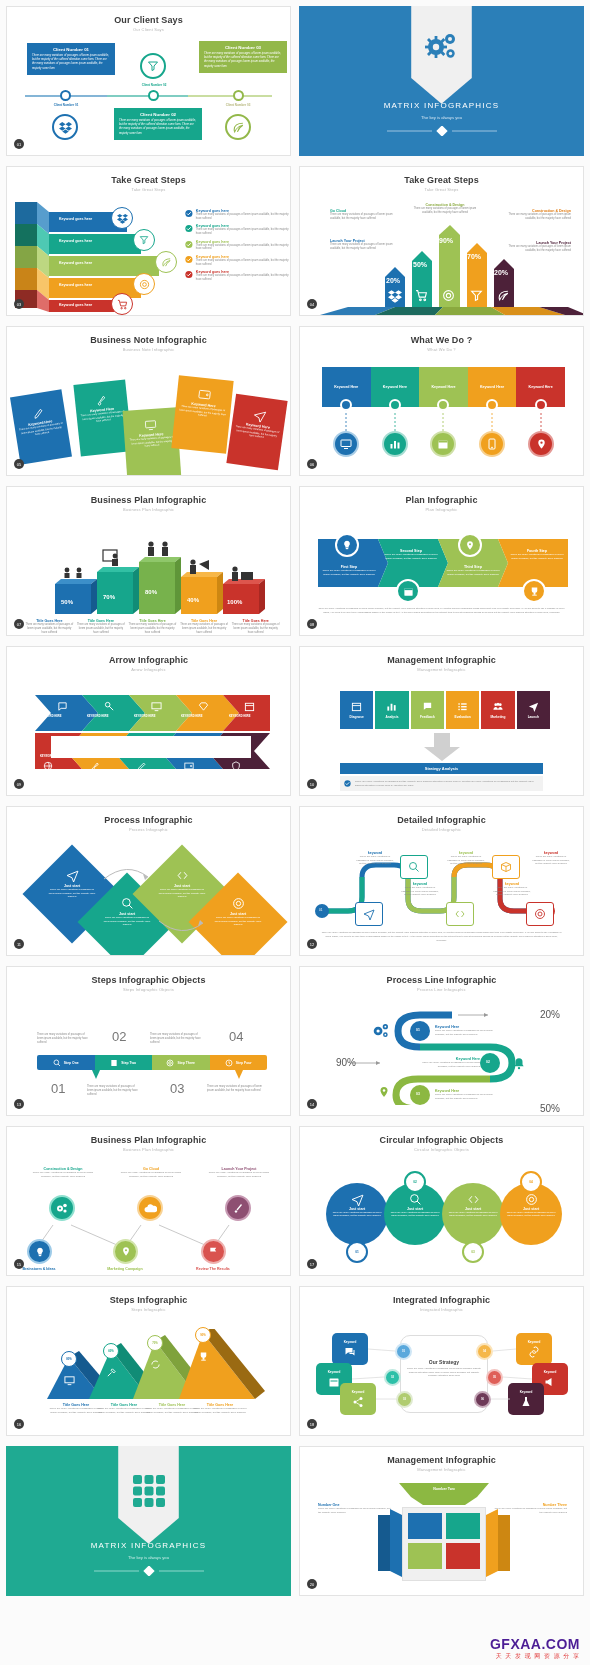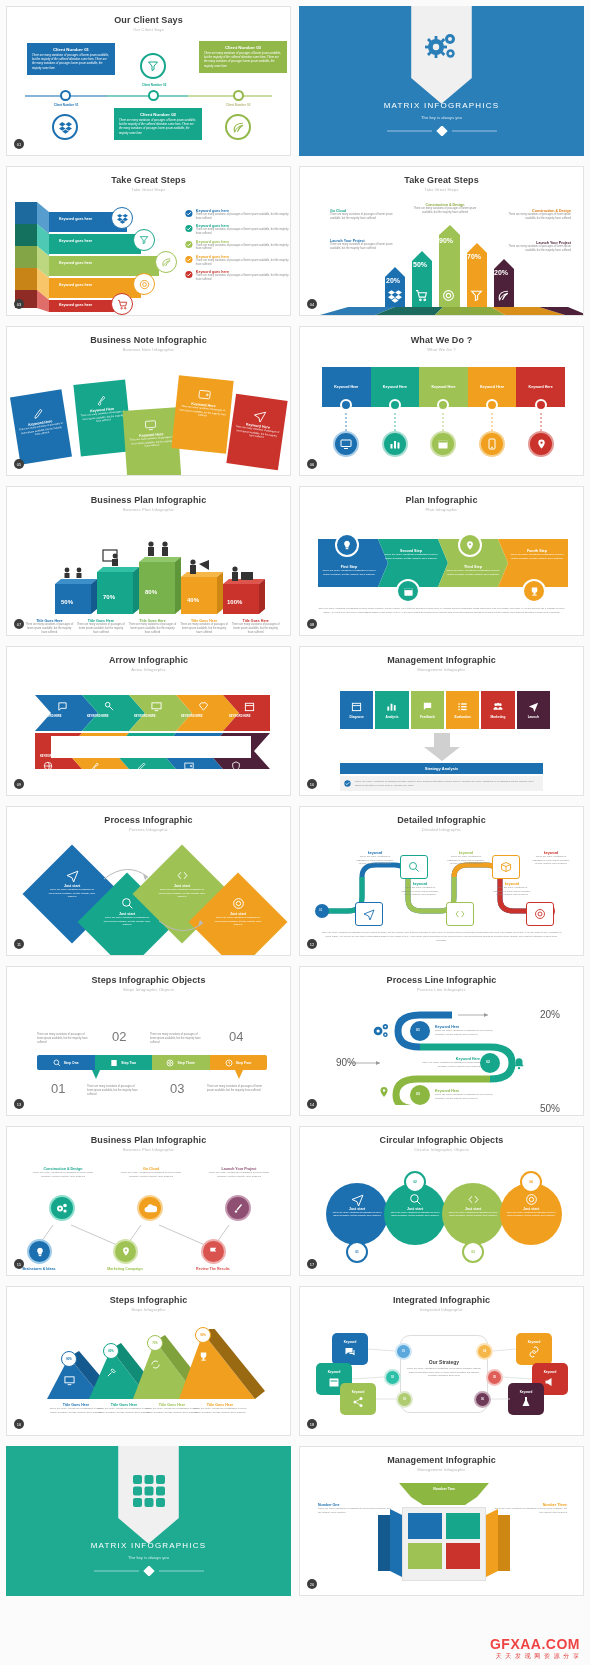--- a/index.html
+++ b/index.html
@@ -1199,15 +1199,15 @@
         <rect x="146" y="8" width="34" height="26" fill="#16a68c"></rect>
       <rect x="108" y="38" width="34" height="26" fill="#9ec254"></rect>
         <rect x="146" y="38" width="34" height="26" fill="#c9332b"></rect>
     </svg>
     <div class="pgnum">20</div>
   </div>
 
 </div>
 
 <div style="position:absolute;right:10px;bottom:4px;text-align:right;">
-  <div style="font-size:14px;font-weight:bold;color:#ef4444;letter-spacing:.5px;">GFXAA.COM</div>
+  <div style="font-size:14px;font-weight:bold;color:#4c1d95;letter-spacing:.5px;">GFXAA.COM</div>
   <div style="font-size:6px;color:#e03a3a;letter-spacing:1px;">天 天 发 现 网 资 源 分 享</div>
 </div>
 
 </body></html>

